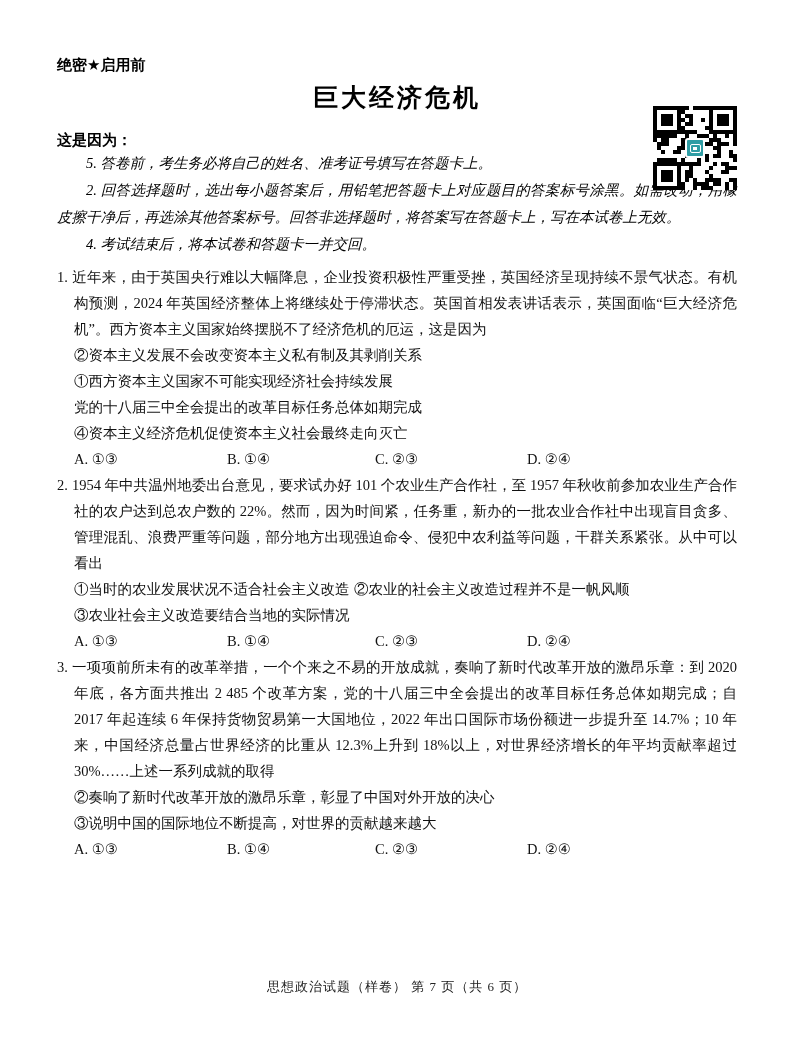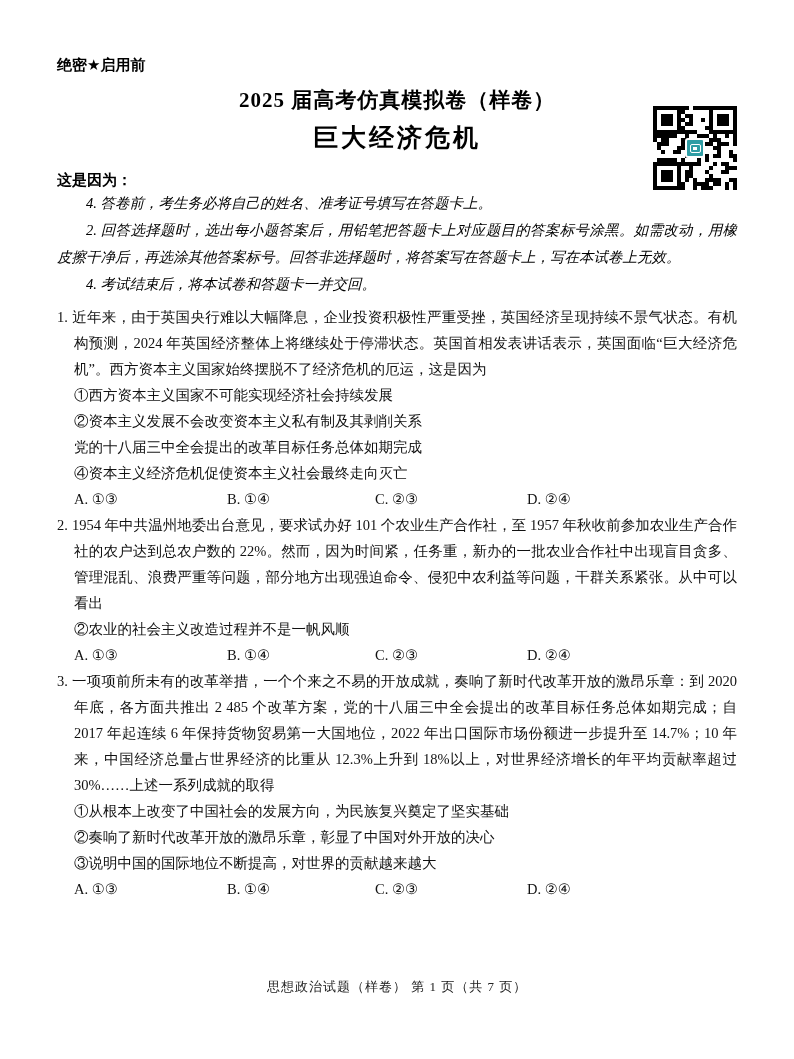--- a/index.html
+++ b/index.html
@@ -320,70 +320,70 @@
         <div class="qr-cell" style="left: 52px; top: 80px; width: 4px; height: 4px;"></div>
         <div class="qr-cell" style="left: 56px; top: 80px; width: 4px; height: 4px;"></div>
         <div class="qr-cell" style="left: 72px; top: 80px; width: 4px; height: 4px;"></div>
         <div class="qr-cell" style="left: 80px; top: 80px; width: 4px; height: 4px;"></div>
       </div>
     <div class="qr-logo" id="qr-logo" style="background: rgb(47, 157, 164);">
       <div class="qr-logo-glyph"></div>
     </div>
   </div>
 
-  <h1 class="title">2025 届高考仿真模拟卷（样卷）</h1>
   <h2 class="subtitle">巨大经济危机</h2>
 
   <div class="notice">
     <div class="notice-heading">这是因为：</div>
-    <p class="notice-item">4. 答卷前，考生务必将自己的姓名、准考证号填写在答题卡上。</p>
+    <p class="notice-item">5. 答卷前，考生务必将自己的姓名、准考证号填写在答题卡上。</p>
     <p class="notice-item">2. 回答选择题时，选出每小题答案后，用铅笔把答题卡上对应题目的答案标号涂黑。如需改动，用橡皮擦干净后，再选涂其他答案标号。回答非选择题时，将答案写在答题卡上，写在本试卷上无效。</p>
     <p class="notice-item">4. 考试结束后，将本试卷和答题卡一并交回。</p>
   </div>
 
 
   <div class="questions">
 
     <div class="question">
       <p class="stem"><span class="qnum">1.</span><span>近年来，由于英国央行难以大幅降息，企业投资积极性严重受挫，英国经济呈现持续不景气状态。有机构预测，2024 年英国经济整体上将继续处于停滞状态。英国首相发表讲话表示，英国面临“巨大经济危机”。西方资本主义国家始终摆脱不了经济危机的厄运，这是因为</span></p>
+      <p class="option-line">②资本主义发展不会改变资本主义私有制及其剥削关系</p>
       <p class="option-line">①西方资本主义国家不可能实现经济社会持续发展</p>
-      <p class="option-line">②资本主义发展不会改变资本主义私有制及其剥削关系</p>
       <p class="option-line">党的十八届三中全会提出的改革目标任务总体如期完成</p>
       <p class="option-line">④资本主义经济危机促使资本主义社会最终走向灭亡</p>
       <div class="choices">
         <span class="choice c-a">A. ①③</span>
         <span class="choice c-b">B. ①④</span>
         <span class="choice c-c">C. ②③</span>
         <span class="choice c-d">D. ②④</span>
       </div>
     </div>
 
     <div class="question">
       <p class="stem"><span class="qnum">2.</span><span>1954 年中共温州地委出台意见，要求试办好 101 个农业生产合作社，至 1957 年秋收前参加农业生产合作社的农户达到总农户数的 22%。然而，因为时间紧，任务重，新办的一批农业合作社中出现盲目贪多、管理混乱、浪费严重等问题，部分地方出现强迫命令、侵犯中农利益等问题，干群关系紧张。从中可以看出</span></p>
       <div class="option-grid">
+        <span>①当时的农业发展状况不适合社会主义改造</span>
         <span>②农业的社会主义改造过程并不是一帆风顺</span>
+        <span>③农业社会主义改造要结合当地的实际情况</span>
       </div>
       <div class="choices">
         <span class="choice c-a">A. ①③</span>
         <span class="choice c-b">B. ①④</span>
         <span class="choice c-c">C. ②③</span>
         <span class="choice c-d">D. ②④</span>
       </div>
     </div>
 
     <div class="question">
       <p class="stem"><span class="qnum">3.</span><span>一项项前所未有的改革举措，一个个来之不易的开放成就，奏响了新时代改革开放的激昂乐章：到 2020 年底，各方面共推出 2 485 个改革方案，党的十八届三中全会提出的改革目标任务总体如期完成；自 2017 年起连续 6 年保持货物贸易第一大国地位，2022 年出口国际市场份额进一步提升至 14.7%；10 年来，中国经济总量占世界经济的比重从 12.3%上升到 18%以上，对世界经济增长的年平均贡献率超过 30%……上述一系列成就的取得</span></p>
-      <p class="option-line">①从根本上改变了中国社会的发展方向，为民族复兴奠定了坚实基础</p>
       <p class="option-line">②奏响了新时代改革开放的激昂乐章，彰显了中国对外开放的决心</p>
       <p class="option-line">③说明中国的国际地位不断提高，对世界的贡献越来越大</p>
       <div class="choices">
         <span class="choice c-a">A. ①③</span>
         <span class="choice c-b">B. ①④</span>
         <span class="choice c-c">C. ②③</span>
         <span class="choice c-d">D. ②④</span>
       </div>
     </div>
 
   </div>
 
-  <div class="footer">思想政治试题（样卷）  第 1 页（共 7 页）</div>
+  <div class="footer">思想政治试题（样卷）  第 7 页（共 6 页）</div>
 
 </div>
 
 </body></html>

